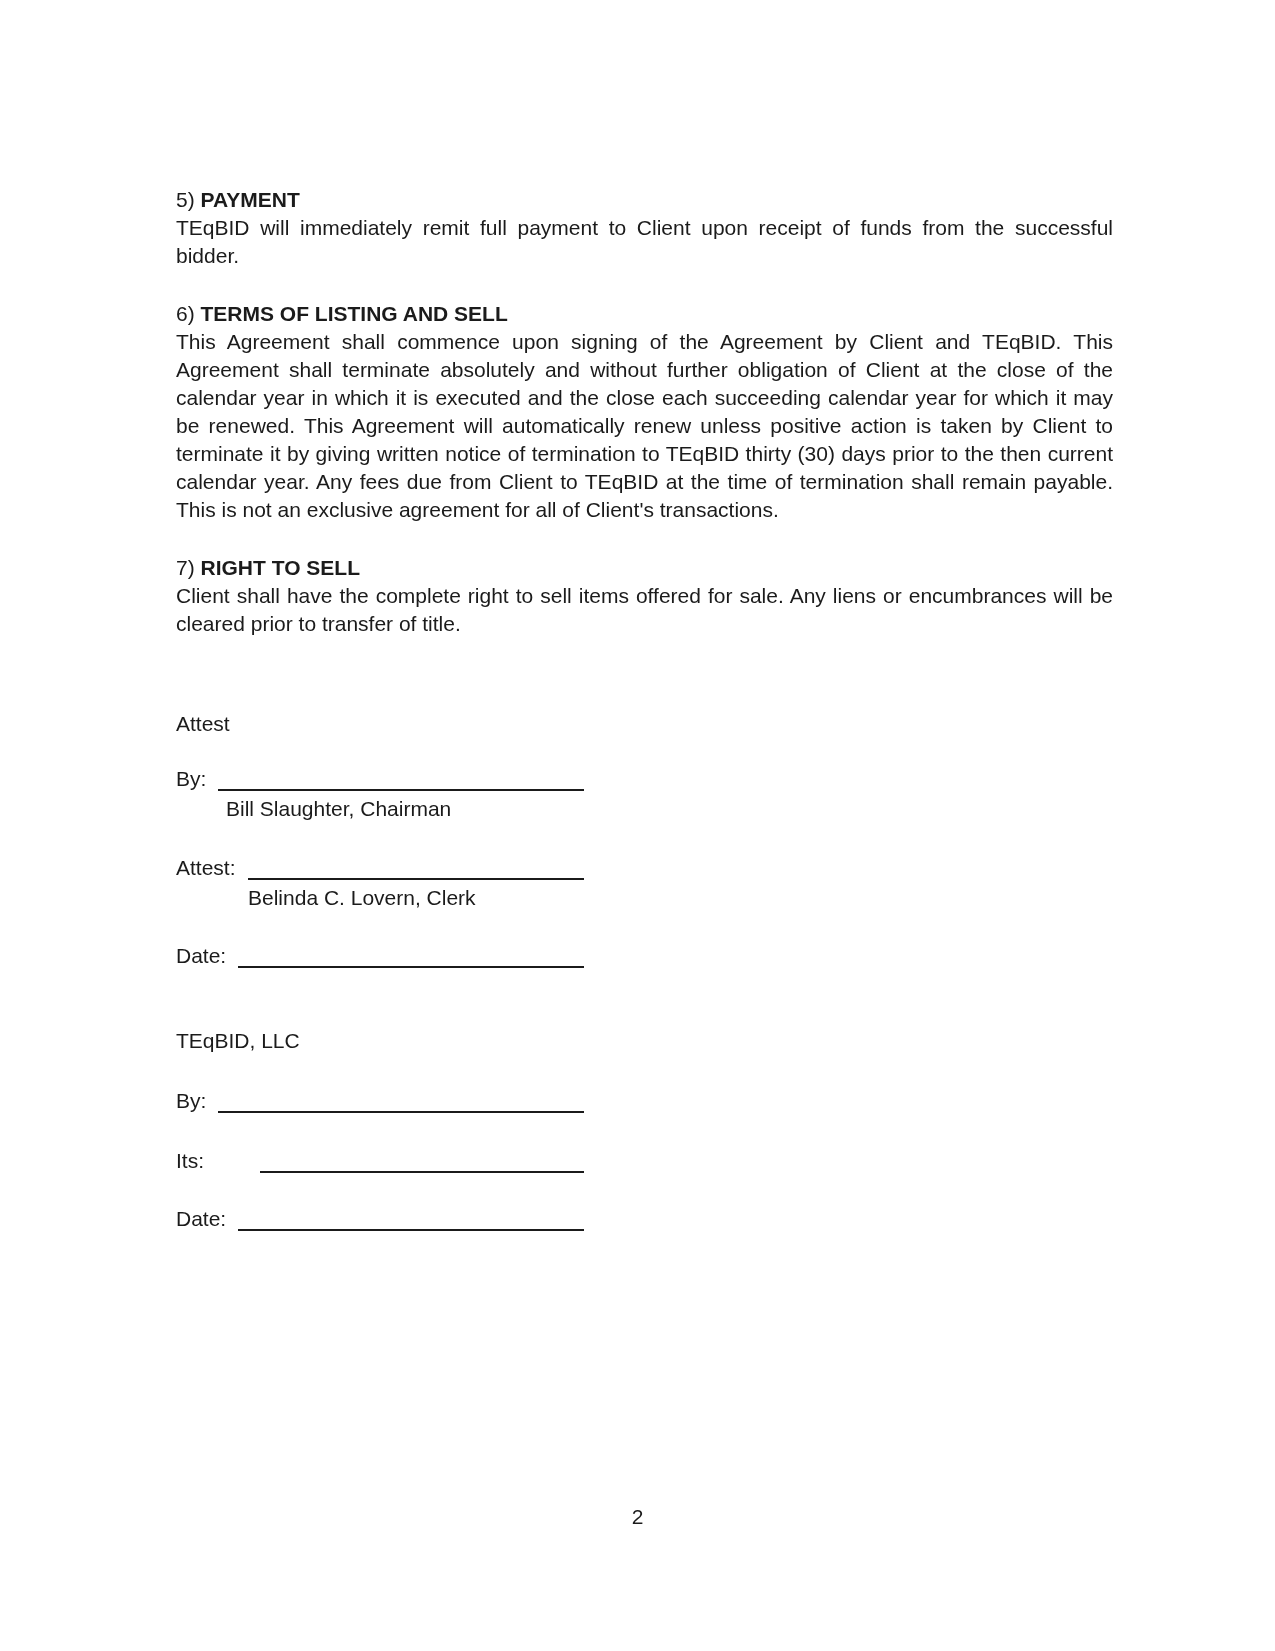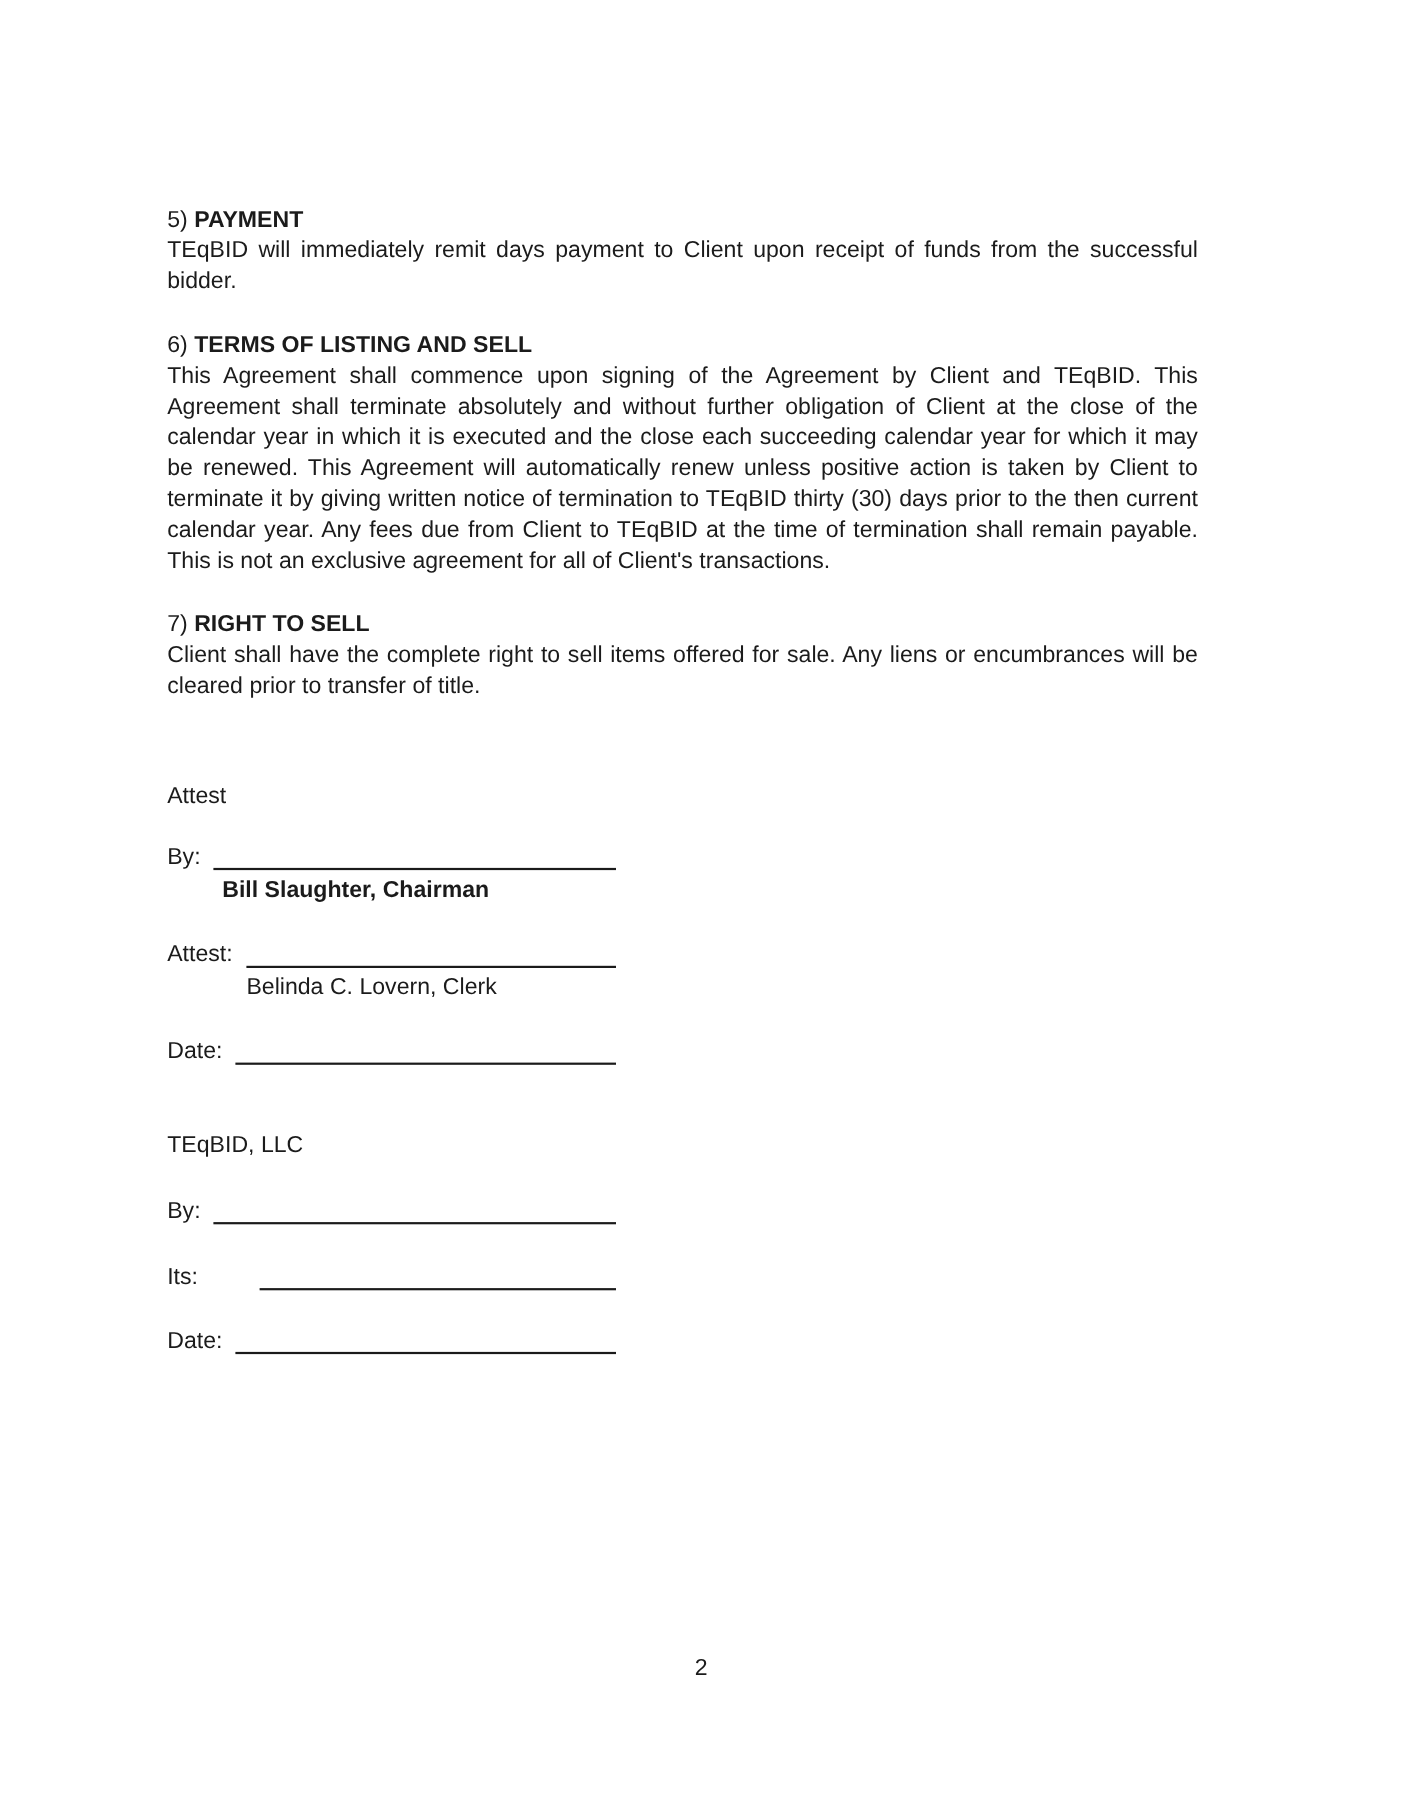--- a/index.html
+++ b/index.html
@@ -11,21 +11,21 @@
     position: relative;
     width: 1275px;
     height: 1651px;
     background: #ffffff;
     font-family: "Liberation Sans", sans-serif;
     color: #1b1b1b;
     overflow: hidden;
   }
   .content {
     position: absolute;
-    left: 152px;
+    left: 176px;
     top: 186px;
     width: 937px;
     font-size: 21px;
     line-height: 28px;
   }
   .sec-head {
     margin: 0;
     font-size: 21px;
     line-height: 28px;
     font-weight: 400;
@@ -55,21 +55,21 @@
     height: 22px;
   }
   .row-by     { margin-top: 27px; }
   .row-attest { margin-top: 31px; }
   .row-date   { margin-top: 30px; }
   .row-by2    { margin-top: 32px; }
   .row-its    { margin-top: 32px; gap: 44px; }
   .row-date2  { margin-top: 30px; }
 
   .under-name { margin-top: 2px; }
-  .indent-by     { padding-left: 50px; font-weight: bold; }
+  .indent-by     { padding-left: 50px; }
   .indent-attest { padding-left: 72px; }
 
   .company { margin-top: 57px; }
 
   .page-number {
     position: absolute;
     top: 1503px;
     left: 0;
     width: 100%;
     text-align: center;
@@ -78,21 +78,21 @@
   }
 </style>
 </head>
 <body>
 
 <div class="page">
   <div class="content">
 
     <section class="sec">
       <h2 class="sec-head"><span>5)</span> <span class="sec-title">PAYMENT</span></h2>
-      <p class="body">TEqBID will immediately remit days payment to Client upon receipt of funds from the successful bidder.</p>
+      <p class="body">TEqBID will immediately remit full payment to Client upon receipt of funds from the successful bidder.</p>
     </section>
 
     <section class="sec">
       <h2 class="sec-head"><span>6)</span> <span class="sec-title">TERMS OF LISTING AND SELL</span></h2>
       <p class="body">This Agreement shall commence upon signing of the Agreement by Client and TEqBID. This Agreement shall terminate absolutely and without further obligation of Client at the close of the calendar year in which it is executed and the close each succeeding calendar year for which it may be renewed. This Agreement will automatically renew unless positive action is taken by Client to terminate it by giving written notice of termination to TEqBID thirty (30) days prior to the then current calendar year. Any fees due from Client to TEqBID at the time of termination shall remain payable. This is not an exclusive agreement for all of Client's transactions.</p>
     </section>
 
     <section class="sec sec-right">
       <h2 class="sec-head"><span>7)</span> <span class="sec-title">RIGHT TO SELL</span></h2>
       <p class="body">Client shall have the complete right to sell items offered for sale. Any liens or encumbrances will be cleared prior to transfer of title.</p>

